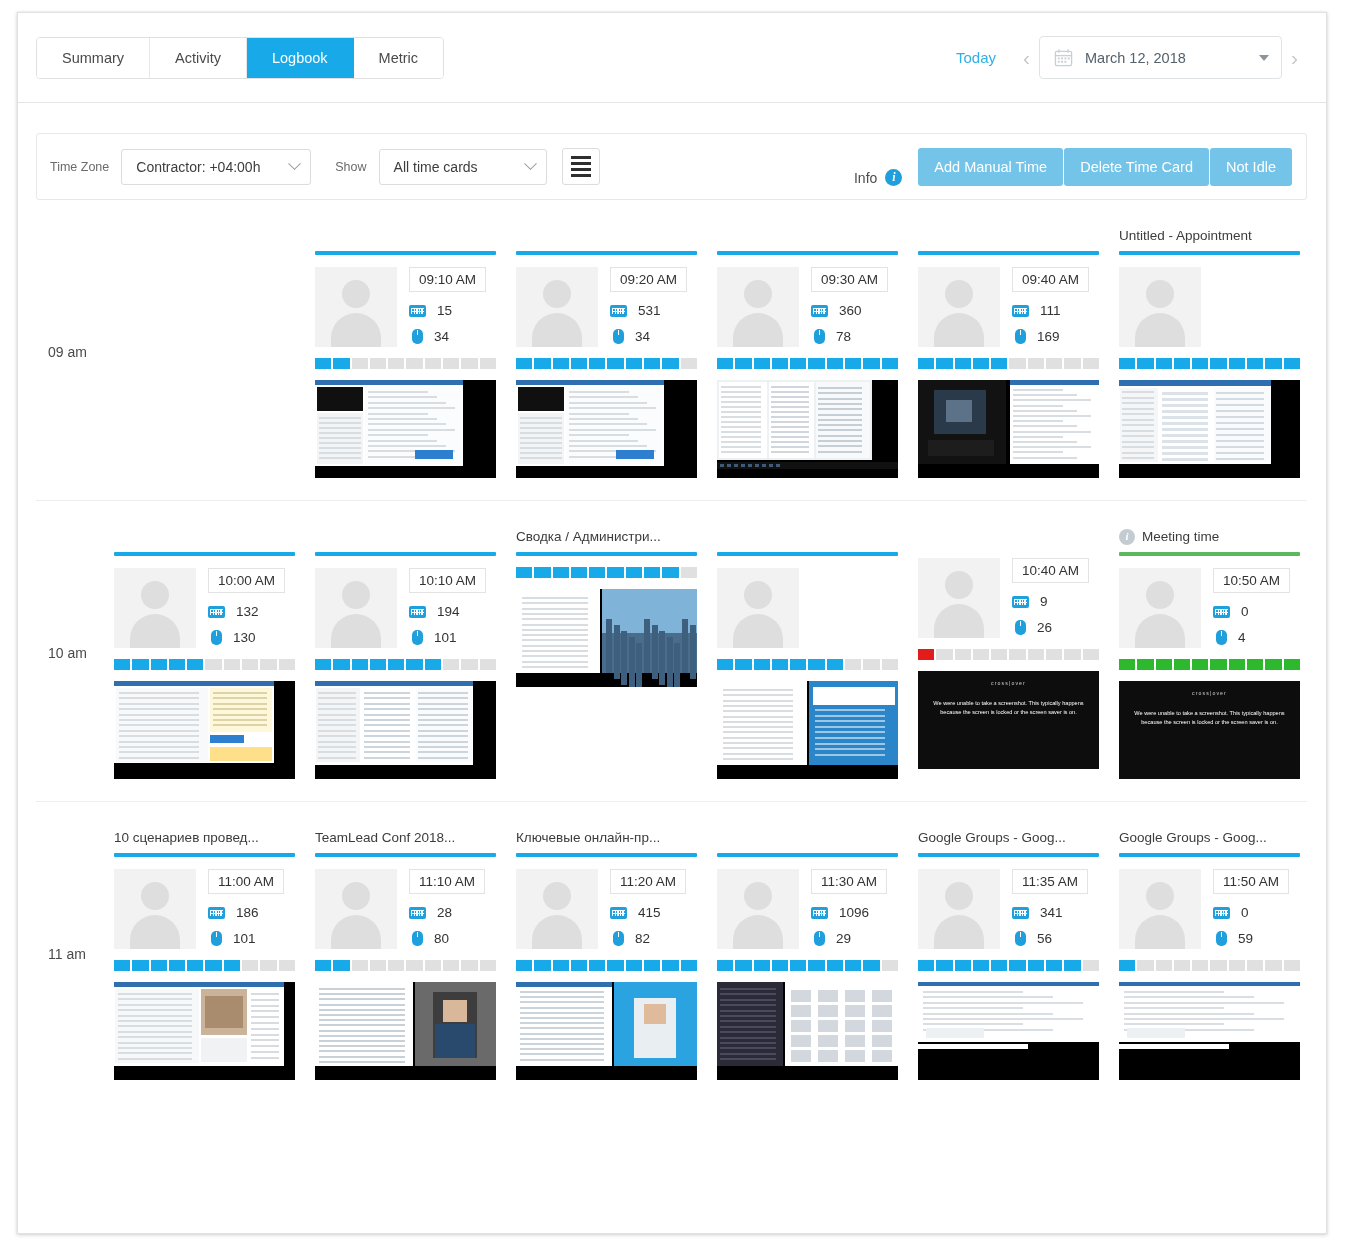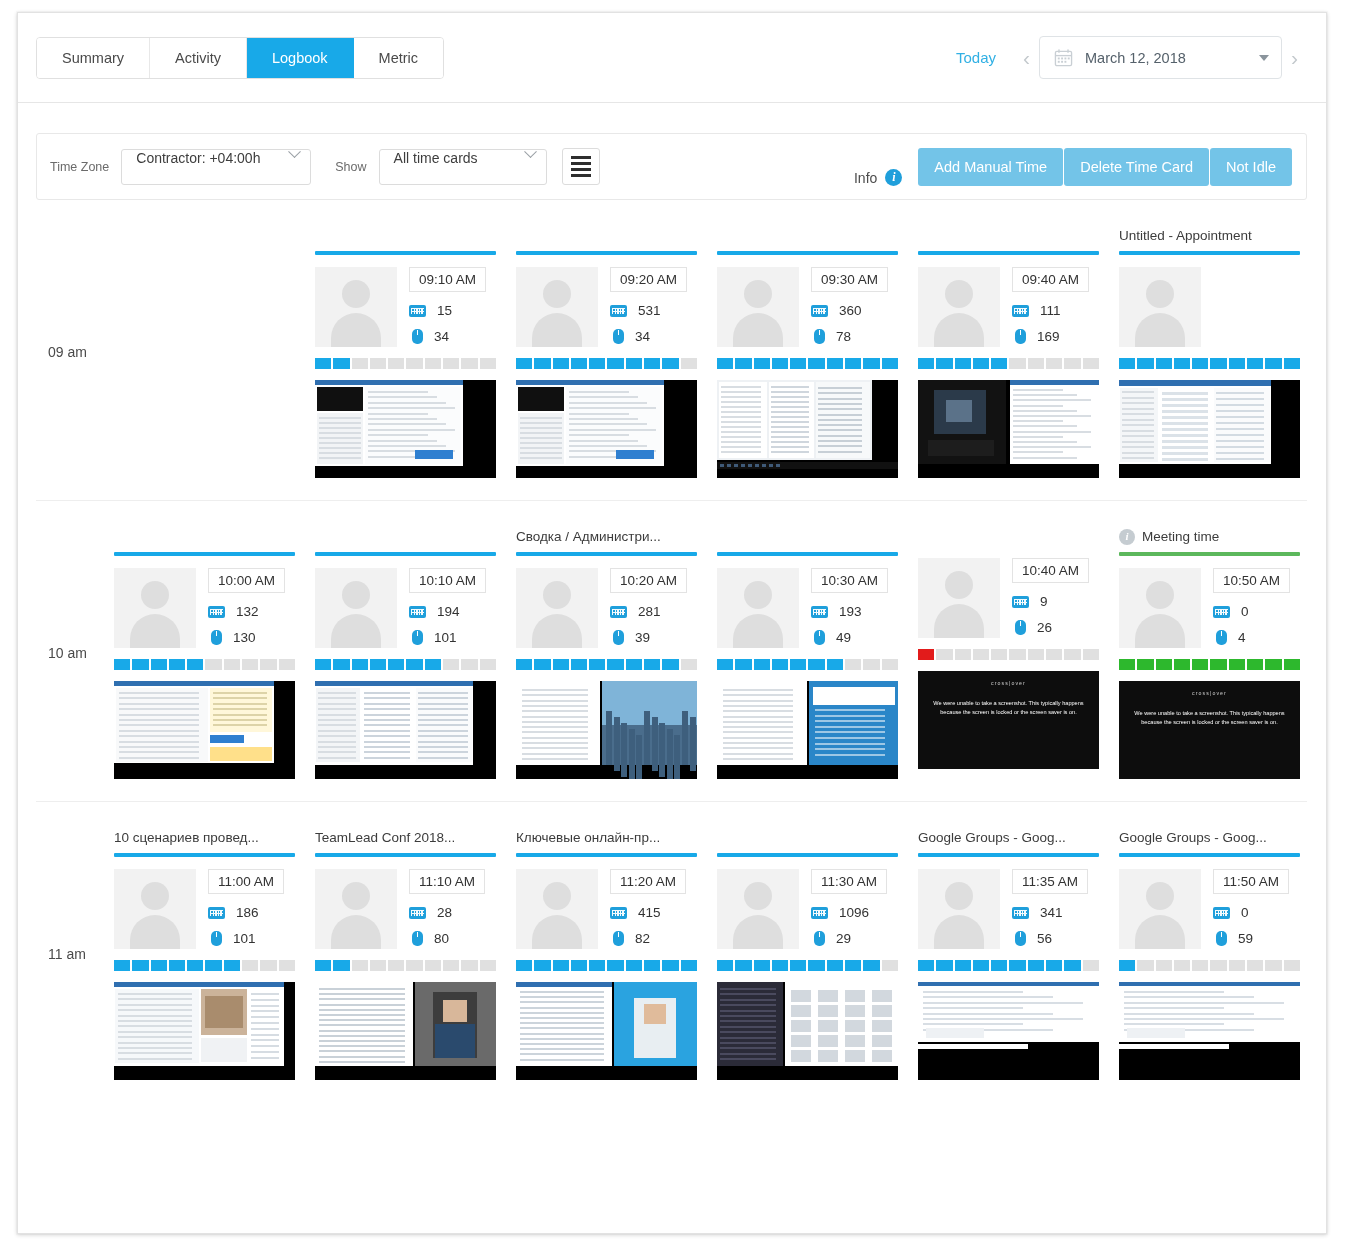--- a/index.html
+++ b/index.html
@@ -103,21 +103,21 @@
     align-items: center;
     padding: 0 14px 0 13px;
     background: #fff;
   }
   .tb-label { font-size: 12.5px; color: #6b6b6b; margin-right: 12px; white-space: nowrap; }
   .select {
     height: 36px;
     border: 1px solid #dcdcdc;
     border-radius: 3px;
     display: flex;
-    align-items: flex-start;
+    align-items: center;
     padding: 0 11px 0 14px;
     font-size: 14px;
     color: #3d3d3d;
     background: #fff;
     cursor: pointer;
     gap: 14px;
     white-space: nowrap;
   }
   .select.tz { width: 190px; }
   .select.show { width: 168px; }
@@ -931,37 +931,20 @@
                 </div>
               </div>
             </div>
           </div>
           <div class="card">
             <div class="card-inner">
               <div class="card-title">
                 <span>Сводка / Администри...</span>
               </div>
               <div class="accent"></div>
-              <div class="card-body">
-                <div class="avatar">
-                  <div class="head"></div>
-                  <div class="body"></div>
-                </div>
-                <div class="card-stats">
-                  <span class="time-chip">10:20 AM</span>
-                  <div class="stat-row">
-                    <span class="kb-icon"></span>
-                    <span>281</span>
-                  </div>
-                  <div class="stat-row">
-                    <span class="mouse-icon"></span>
-                    <span>39</span>
-                  </div>
-                </div>
-              </div>
               <div class="segbar">
                 <div class="seg on"></div>
                 <div class="seg on"></div>
                 <div class="seg on"></div>
                 <div class="seg on"></div>
                 <div class="seg on"></div>
                 <div class="seg on"></div>
                 <div class="seg on"></div>
                 <div class="seg on"></div>
                 <div class="seg on"></div>
@@ -1005,31 +988,20 @@
           <div class="card">
             <div class="card-inner">
               <div class="card-title">
                 <span></span>
               </div>
               <div class="accent"></div>
               <div class="card-body">
                 <div class="avatar">
                   <div class="head"></div>
                   <div class="body"></div>
-                </div>
-                <div class="card-stats">
-                  <span class="time-chip">10:30 AM</span>
-                  <div class="stat-row">
-                    <span class="kb-icon"></span>
-                    <span>193</span>
-                  </div>
-                  <div class="stat-row">
-                    <span class="mouse-icon"></span>
-                    <span>49</span>
-                  </div>
                 </div>
               </div>
               <div class="segbar">
                 <div class="seg on"></div>
                 <div class="seg on"></div>
                 <div class="seg on"></div>
                 <div class="seg on"></div>
                 <div class="seg on"></div>
                 <div class="seg on"></div>
                 <div class="seg on"></div>

